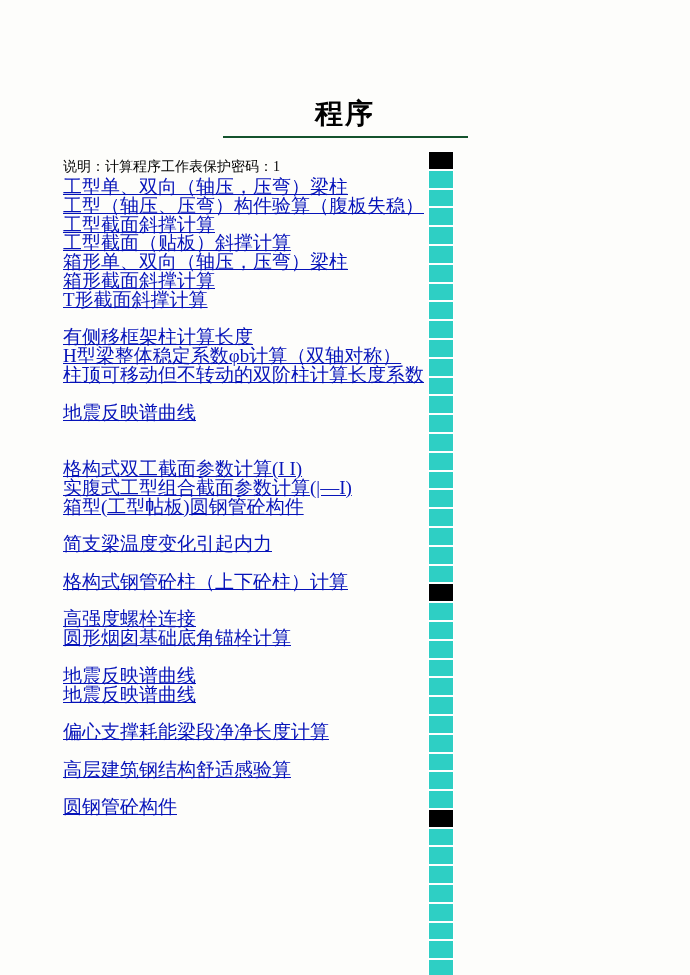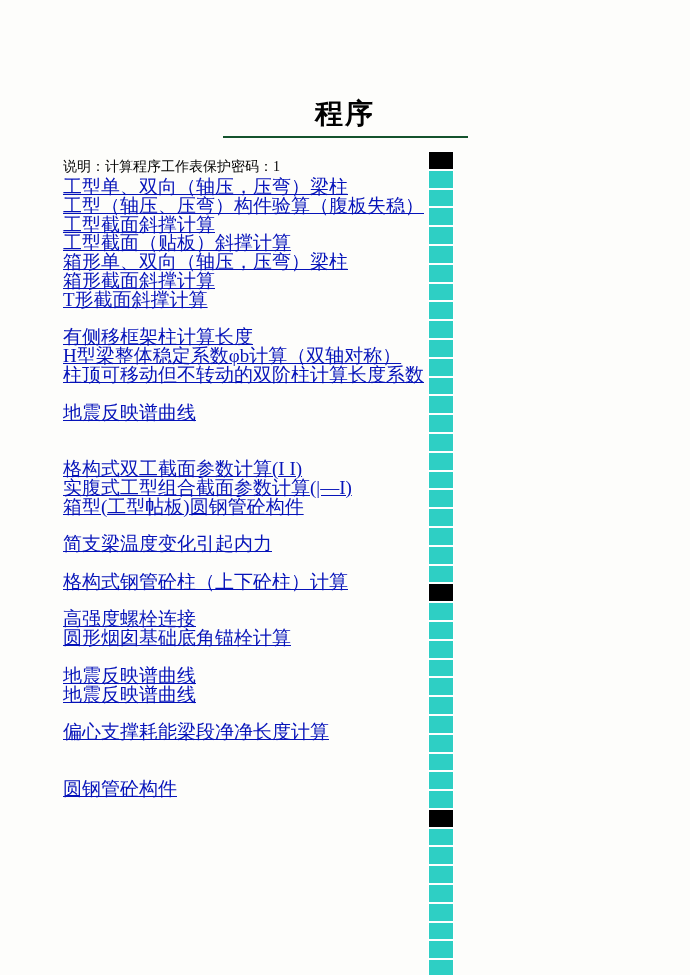--- a/index.html
+++ b/index.html
@@ -45,20 +45,21 @@
       <a class="link" href="#">格构式钢管砼柱（上下砼柱）计算</a>
       <div class="gap"></div>
       <a class="link" href="#">高强度螺栓连接</a>
       <a class="link" href="#">圆形烟囱基础底角锚栓计算</a>
       <div class="gap"></div>
       <a class="link" href="#">地震反映谱曲线</a>
       <a class="link" href="#">地震反映谱曲线</a>
       <div class="gap"></div>
       <a class="link" href="#">偏心支撑耗能梁段净净长度计算</a>
       <div class="gap"></div>
+      <a class="link" href="#">高层建筑钢结构舒适感验算</a>
       <div class="gap"></div>
       <a class="link" href="#">圆钢管砼构件</a>
     </div>
 </div>
 
 <div class="sidebar" id="sidebar">
     <div class="cell black"></div>
     <div class="cell"></div>
     <div class="cell"></div>
     <div class="cell"></div>

